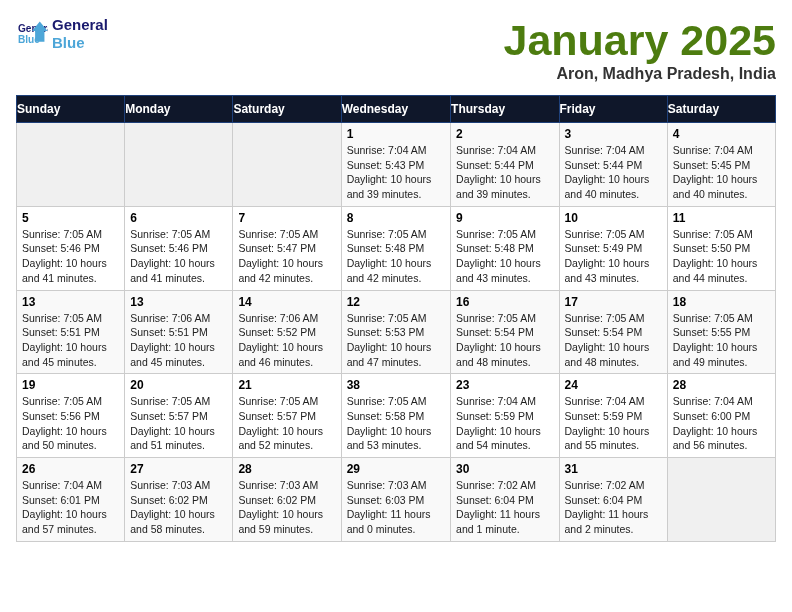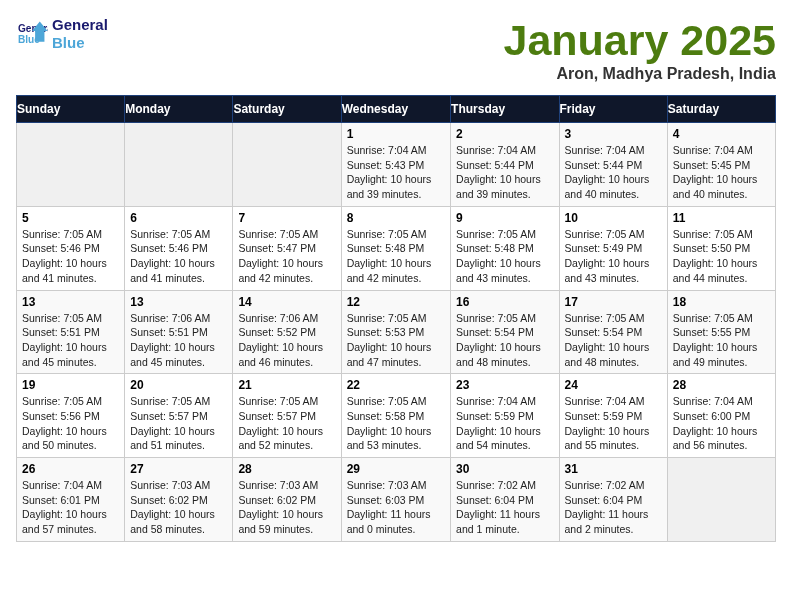--- a/index.html
+++ b/index.html
@@ -263,21 +263,21 @@
 and 51 minutes.</div>
         </td>
         <td>
           <span class="day-num">21</span>
           <div class="day-info" style="white-space: pre-line;">Sunrise: 7:05 AM
 Sunset: 5:57 PM
 Daylight: 10 hours
 and 52 minutes.</div>
         </td>
         <td>
-          <span class="day-num">22</span>
+          <span class="day-num">38</span>
           <div class="day-info" style="white-space: pre-line;">Sunrise: 7:05 AM
 Sunset: 5:58 PM
 Daylight: 10 hours
 and 53 minutes.</div>
         </td>
         <td>
           <span class="day-num">23</span>
           <div class="day-info" style="white-space: pre-line;">Sunrise: 7:04 AM
 Sunset: 5:59 PM
 Daylight: 10 hours

